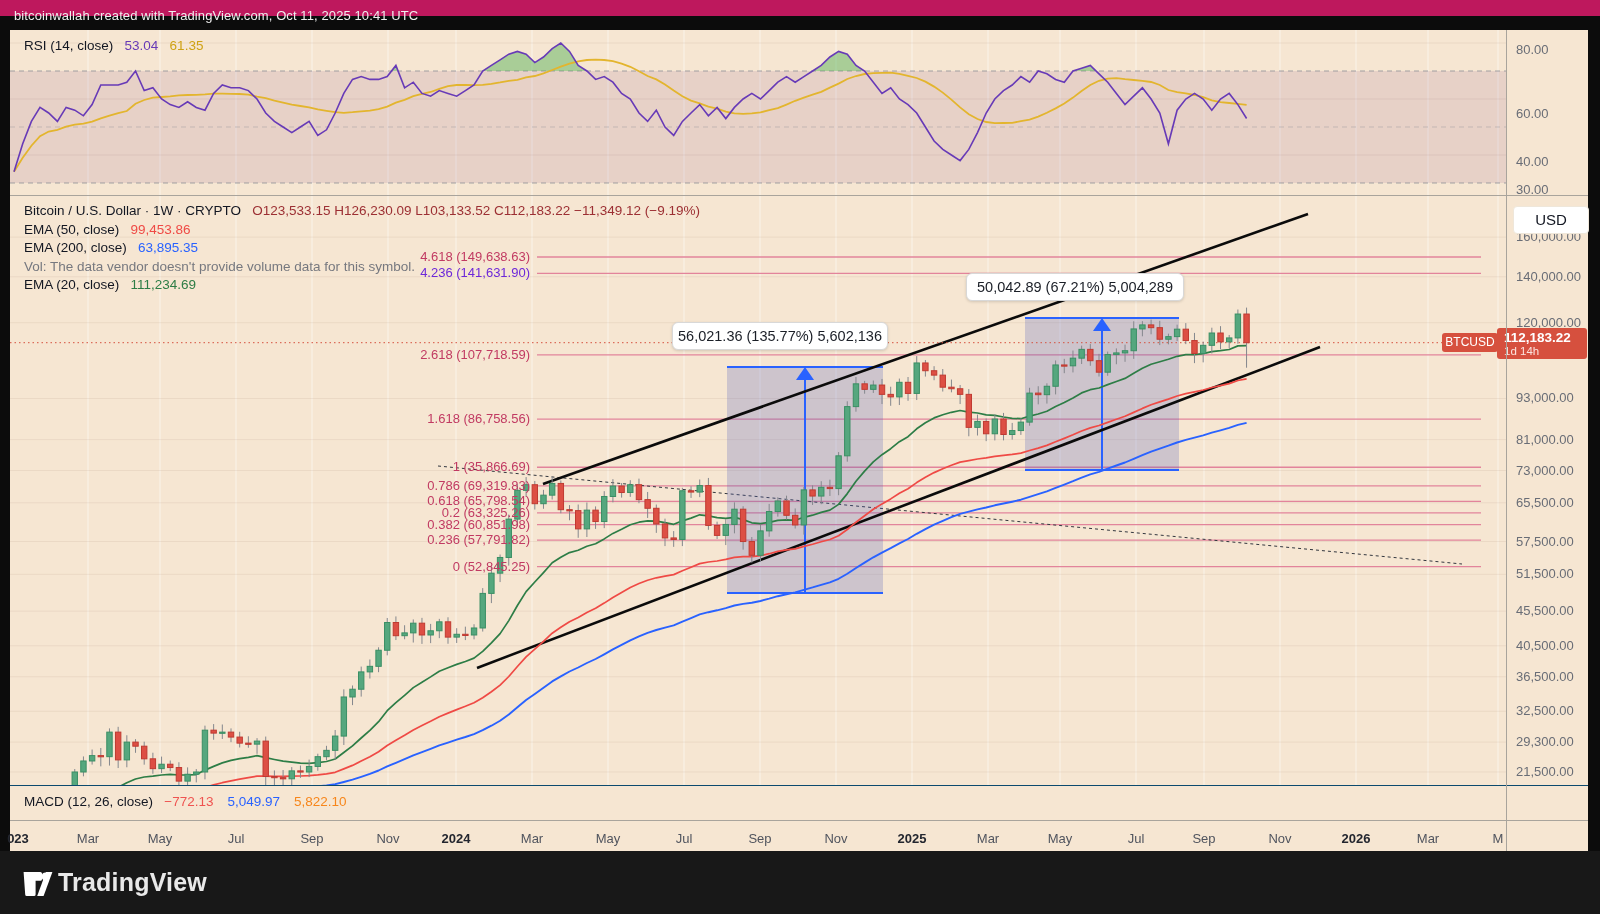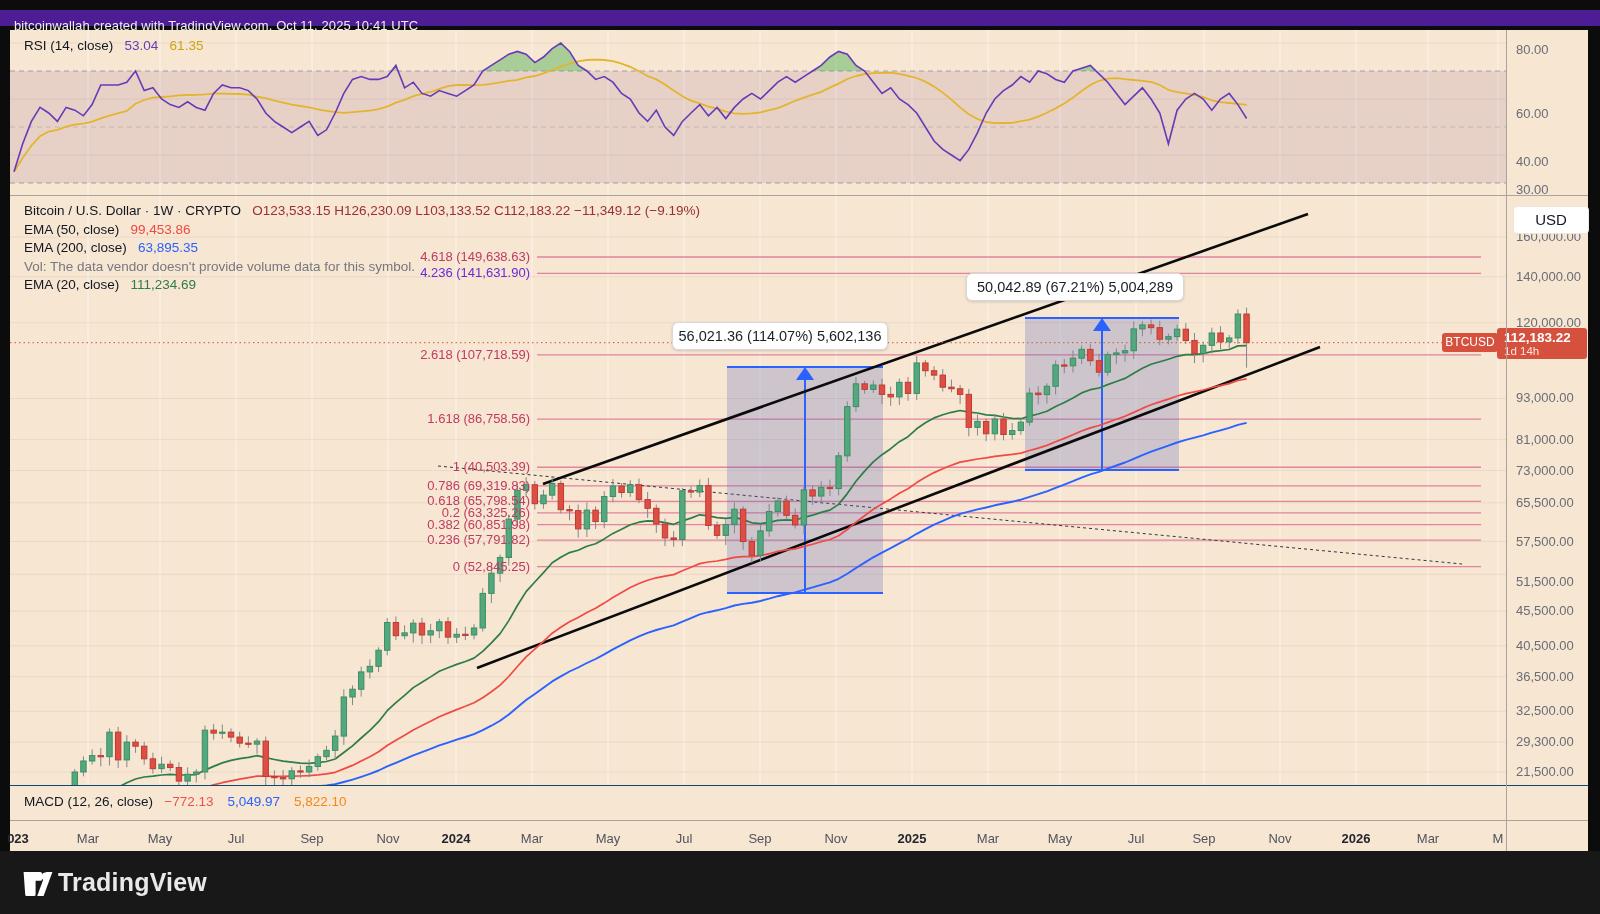--- a/index.html
+++ b/index.html
@@ -1,17 +1,17 @@
 <!DOCTYPE html>
 <html><head>
 <meta charset="utf-8">
 <style>
   html,body{margin:0;padding:0;}
   body{width:1600px;height:914px;background:#0c0c0c;font-family:"Liberation Sans",sans-serif;position:relative;overflow:hidden;}
-  .topbar{position:absolute;left:0;top:0;width:1600px;height:16px;background:#4c1d95;margin-top:10px;}
+  .topbar{position:absolute;left:0;top:0;width:1600px;height:16px;background:#be185d;}
   .topbar span{position:absolute;left:14px;top:8px;color:#efefef;font-size:13px;letter-spacing:.1px;}
   .workspace{position:absolute;left:10px;top:30px;width:1578px;height:821px;background:#f6e6d2;}
   .pane{position:absolute;left:0;width:1578px;box-sizing:border-box;}
   .pane-rsi{top:0;height:166px;border-bottom:1px solid #a9a49c;}
   .pane-main{top:166px;height:590px;border-bottom:1px solid #0c4a6e;}
   .pane-macd{top:756px;height:35px;border-bottom:1px solid #a9a49c;}
   .time-axis{top:791px;height:30px;}
   .axis-sep{position:absolute;left:1496px;top:0;width:1px;height:821px;background:#a9a49c;z-index:30;}
   svg{position:absolute;left:0;top:0;display:block;}
   .legend{position:absolute;z-index:20;white-space:nowrap;font-size:13.5px;color:#131722;}
@@ -500,21 +500,21 @@
 
   <div id="price-axis">
       <div class="axis-label" style="top: 199.079px;">160,000.00</div>
       <div class="axis-label" style="top: 238.804px;">140,000.00</div>
       <div class="axis-label" style="top: 284.664px;">120,000.00</div>
       <div class="axis-label" style="top: 360.494px;">93,000.00</div>
       <div class="axis-label" style="top: 401.594px;">81,000.00</div>
       <div class="axis-label" style="top: 432.531px;">73,000.00</div>
       <div class="axis-label" style="top: 464.783px;">65,500.00</div>
       <div class="axis-label" style="top: 503.537px;">57,500.00</div>
-      <div class="axis-label" style="top: 536.322px; margin-top: 8px;">51,500.00</div>
+      <div class="axis-label" style="top: 536.322px;">51,500.00</div>
       <div class="axis-label" style="top: 573.173px;">45,500.00</div>
       <div class="axis-label" style="top: 607.805px;">40,500.00</div>
       <div class="axis-label" style="top: 638.742px;">36,500.00</div>
       <div class="axis-label" style="top: 673.274px;">32,500.00</div>
       <div class="axis-label" style="top: 704.111px;">29,300.00</div>
       <div class="axis-label" style="top: 733.992px;">21,500.00</div>
     </div>
 
   <div class="usd-btn">USD</div>
 
@@ -522,30 +522,30 @@
   <div class="price-tag" id="price-tag" style="top: 297.703px; background: rgb(214, 80, 62);">
     <div class="p">112,183.22</div>
     <div class="cd">1d 14h</div>
   </div>
 
   <div id="fib-labels">
       <div class="fib-label" style="top: 218.996px; color: rgb(193, 58, 98);">4.618 (149,638.63)</div>
       <div class="fib-label" style="top: 235.356px; color: #6d28d9;">4.236 (141,631.90)</div>
       <div class="fib-label" style="top: 316.785px; color: rgb(193, 58, 98);">2.618 (107,718.59)</div>
       <div class="fib-label" style="top: 381.162px; color: rgb(193, 58, 98);">1.618 (86,758.56)</div>
-      <div class="fib-label" style="top: 429.267px; color: rgb(193, 58, 98);">1 (40,503.39)</div>
+      <div class="fib-label" style="top: 429.267px; color: rgb(193, 58, 98);">1 (35,866.69)</div>
       <div class="fib-label" style="top: 447.92px; color: rgb(193, 58, 98);">0.786 (69,319.83)</div>
       <div class="fib-label" style="top: 463.43px; color: rgb(193, 58, 98);">0.618 (65,798.54)</div>
       <div class="fib-label" style="top: 474.828px; color: rgb(193, 58, 98);">0.2 (63,325.26)</div>
       <div class="fib-label" style="top: 486.681px; color: rgb(193, 58, 98);">0.382 (60,851.98)</div>
       <div class="fib-label" style="top: 502.031px; color: rgb(193, 58, 98);">0.236 (57,791.82)</div>
       <div class="fib-label" style="top: 528.651px; color: rgb(193, 58, 98);">0 (52,845.25)</div>
     </div>
   <div id="annotations">
-      <div class="annotation" style="left: 662px; top: 292px; width: 214px;">56,021.36 (114.07%) 5,602,136</div>
+      <div class="annotation" style="left: 662px; top: 292px; width: 214px;">56,021.36 (135.77%) 5,602,136</div>
       <div class="annotation" style="left: 956px; top: 243px; width: 216px;">50,042.89 (67.21%) 5,004,289</div>
     </div>
 </div>
 
 <div class="bottombar">
   <svg class="logo" width="32" height="28" viewBox="0 0 40 34">
     <path fill="#ffffff" d="M2 2 h21 a2 2 0 0 1 2 2 v7 a2 2 0 0 1 -2 2 h-6 v17 a2 2 0 0 1 -2 2 h-9 a2 2 0 0 1 -2 -2 z"></path>
     <circle fill="#ffffff" cx="29.5" cy="7.5" r="5"></circle>
     <path fill="#ffffff" d="M27 32 L38 2 h-8 l-11 30 z"></path>
   </svg>

